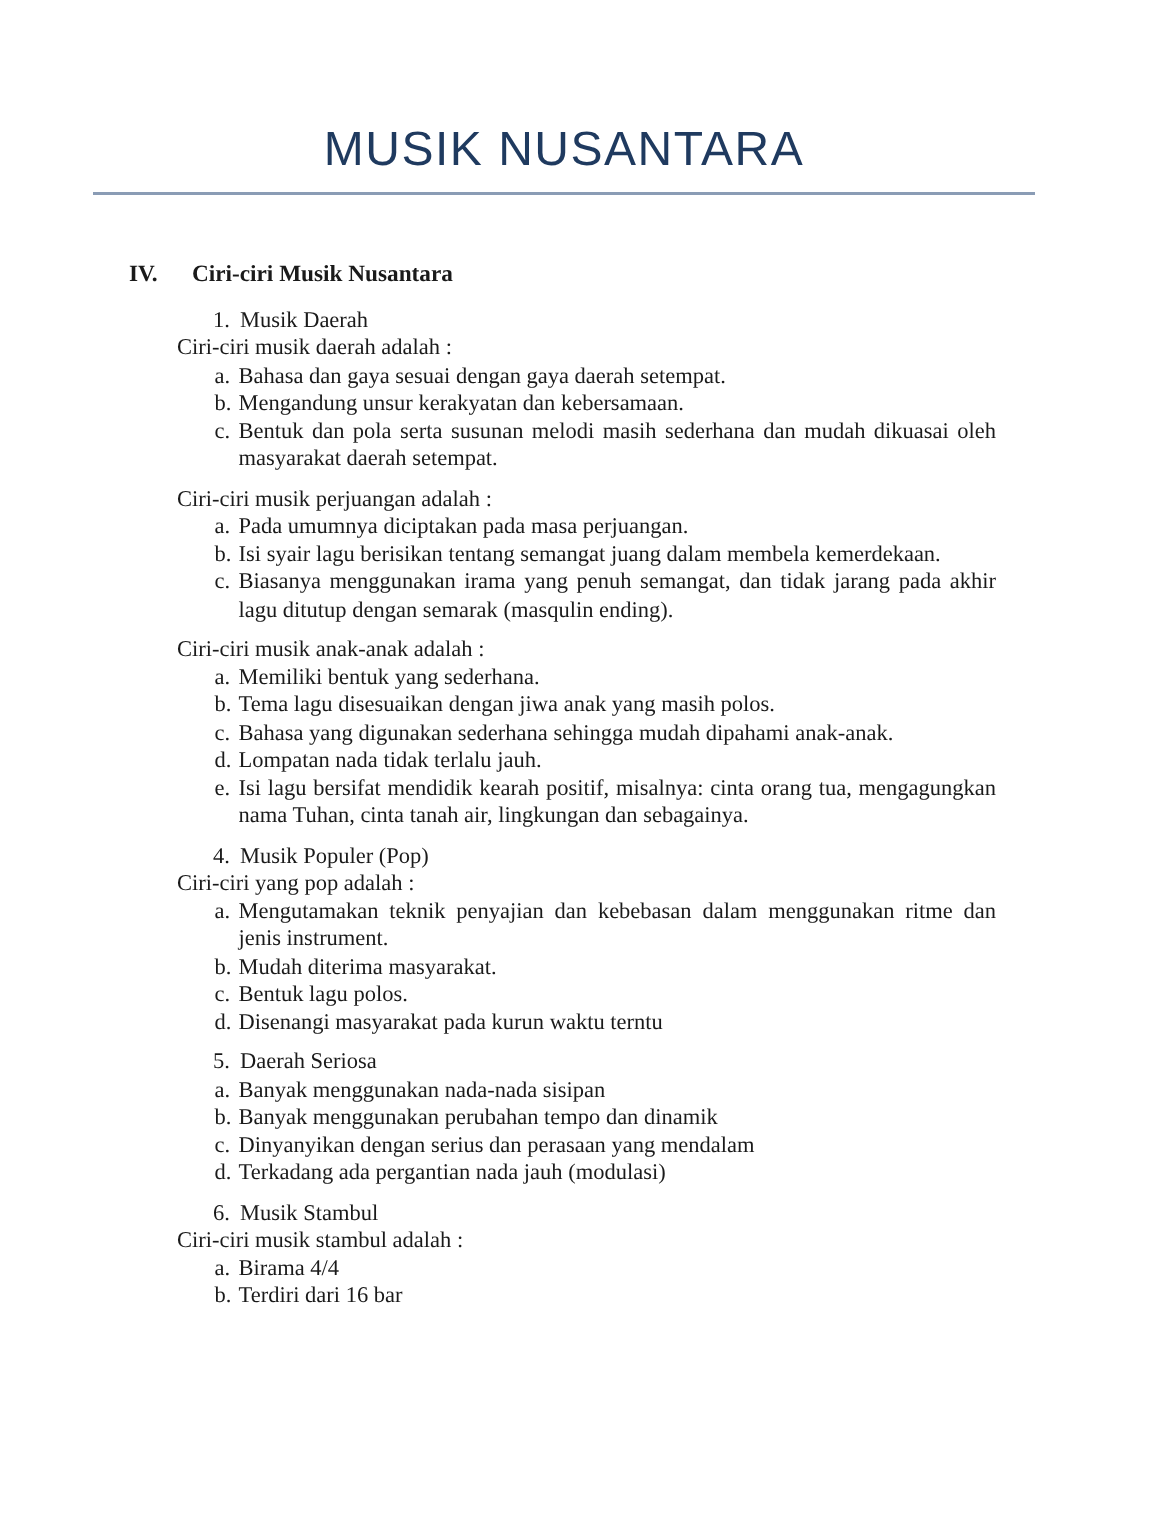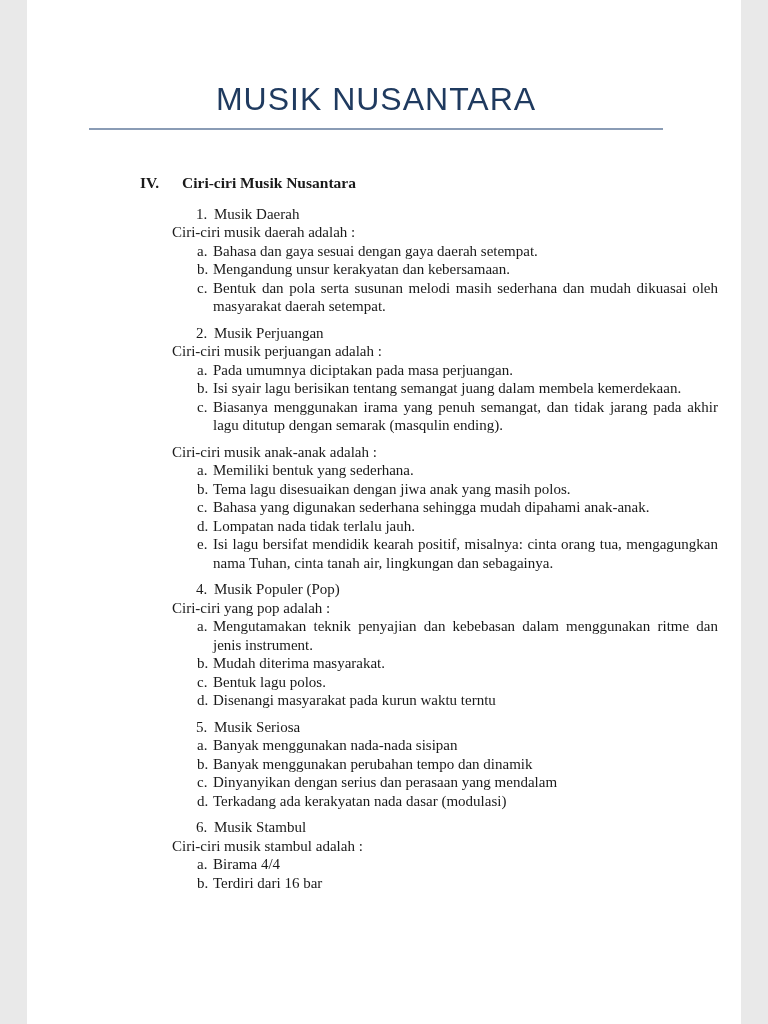--- a/index.html
+++ b/index.html
@@ -1,35 +1,35 @@
 <!DOCTYPE html>
 <html style="--title-color: #1f3a5f; --divider-color: #8a9cb5;"><head>
 <meta charset="utf-8">
 <style>
   html,body { margin:0; padding:0; background:#e9e9e9; }
   .page {
-    position:relative; width:714px; height:1024px; margin:0 auto;
+    position:relative; width:768px; height:1024px; margin:0 auto;
     background:#ffffff; overflow:hidden;
     font-family:"Liberation Serif", serif; color:#1a1a1a;
   }
   
   .title-wrap {
     position:absolute; left:62px; right:78px; top:80px;
     text-align:center;
     border-bottom:2px solid var(--divider-color, #8a9cb5);
     padding-bottom:10px;
   }
   .doc-title {
     margin:0; font-family:"Liberation Sans", sans-serif;
     font-weight:400; font-size:32px; line-height:38px;
     letter-spacing:1px; color:var(--title-color, #1f3a5f);
   }
   
   .doc-body {
-    position:absolute; left:109px; width:582px; top:174px;
+    position:absolute; left:82px; width:582px; top:174px;
     font-size:15px; line-height:18.5px;
   }
   .heading-iv { font-weight:bold; font-size:15.5px; padding-left:4px; }
   .heading-iv .roman { display:inline-block; width:42px; }
   .section { margin-top:8px;margin-left:36px; }
   .section:first-child { margin-top:12px; }
   .sec-heading { padding-left:24px; }
   .sec-heading .sec-num { display:inline-block; width:18px; }
   .lead { }
   .sub-item { display:flex; padding-left:25px; }
@@ -66,23 +66,20 @@
   </div>
 
   <div class="sub-item">
     <span class="letter">c.</span>
     <div class="sub-text">Bentuk dan pola serta susunan melodi masih sederhana dan mudah dikuasai oleh masyarakat daerah setempat.</div>
   </div>
 </div>
   </div>
 
   <div class="section">
-    <div class="sec-heading">
-      <span class="sec-num">2.</span><span class="sec-name">Musik Perjuangan</span>
-    </div>
     <div class="lead">Ciri-ciri musik perjuangan adalah :</div>
     <div class="items">
   <div class="sub-item">
     <span class="letter">a.</span>
     <div class="sub-text">Pada umumnya diciptakan pada masa perjuangan.</div>
   </div>
 
   <div class="sub-item">
     <span class="letter">b.</span>
     <div class="sub-text">Isi syair lagu berisikan tentang semangat juang dalam membela kemerdekaan.</div>
@@ -148,41 +145,41 @@
 
   <div class="sub-item">
     <span class="letter">d.</span>
     <div class="sub-text">Disenangi masyarakat pada kurun waktu terntu</div>
   </div>
 </div>
   </div>
 
   <div class="section">
     <div class="sec-heading">
-      <span class="sec-num">5.</span><span class="sec-name">Musik Seriosa</span>
+      <span class="sec-num">5.</span><span class="sec-name">Daerah Seriosa</span>
     </div>
     <div class="items">
   <div class="sub-item">
     <span class="letter">a.</span>
     <div class="sub-text">Banyak menggunakan nada-nada sisipan</div>
   </div>
 
   <div class="sub-item">
     <span class="letter">b.</span>
     <div class="sub-text">Banyak menggunakan perubahan tempo dan dinamik</div>
   </div>
 
   <div class="sub-item">
     <span class="letter">c.</span>
     <div class="sub-text">Dinyanyikan dengan serius dan perasaan yang mendalam</div>
   </div>
 
   <div class="sub-item">
     <span class="letter">d.</span>
-    <div class="sub-text">Terkadang ada kerakyatan nada dasar (modulasi)</div>
+    <div class="sub-text">Terkadang ada pergantian nada jauh (modulasi)</div>
   </div>
 </div>
   </div>
 
   <div class="section">
     <div class="sec-heading">
       <span class="sec-num">6.</span><span class="sec-name">Musik Stambul</span>
     </div>
     <div class="lead">Ciri-ciri musik stambul adalah :</div>
     <div class="items">

